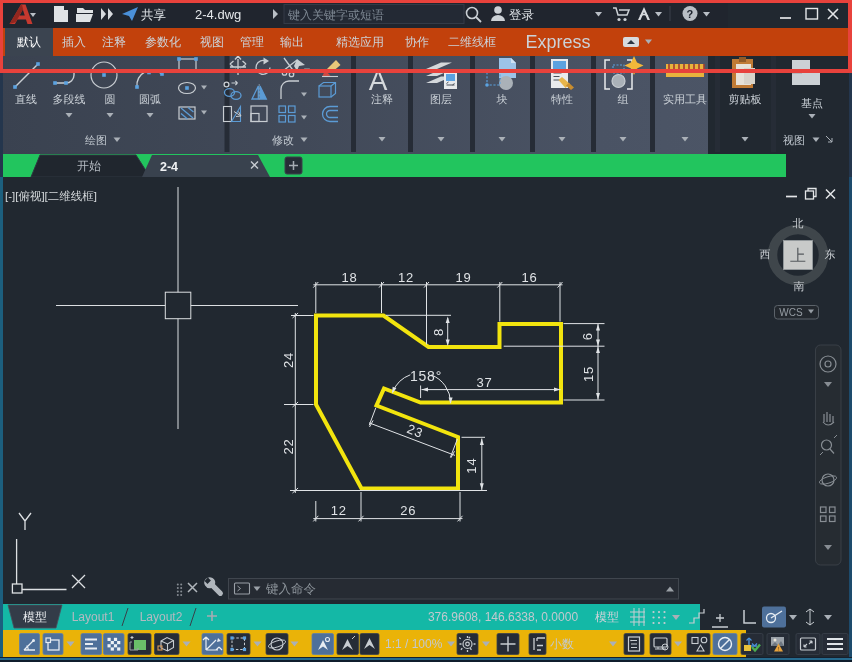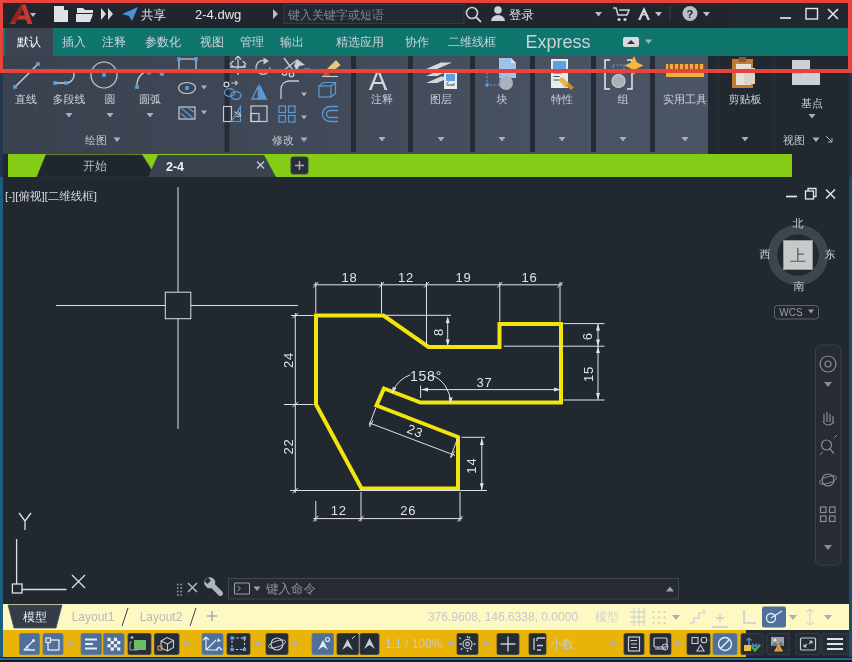--- a/index.html
+++ b/index.html
@@ -1,22 +1,22 @@
 <!DOCTYPE html>
 <html><head><meta charset="utf-8"><style>
 *{margin:0;padding:0;box-sizing:border-box}
 html,body{width:852px;height:662px;overflow:hidden;background:#212830;font-family:"Liberation Sans",sans-serif}
 #app{position:absolute;left:0;top:0;width:852px;height:662px}
 .abs{position:absolute}
 #titlebar{left:0;top:0;width:728px;height:28px;background:#20252e}
-#tabrow{left:0;top:28px;width:852px;height:28px;background:#0f766e}
+#tabrow{left:0;top:28px;width:852px;height:28px;background:#c2410c}
 #ribbon{left:0;top:56px;width:708px;height:98px;background:linear-gradient(90deg,#3a4250 0px,#414958 300px,#4a5364 600px,#4e5768 852px)}
-#filetabs{left:8px;top:154px;width:784px;height:23px;background:#84cc16}
+#filetabs{left:2px;top:154px;width:784px;height:23px;background:#22c55e}
 #canvas{left:0;top:177px;width:852px;height:427px;background:#212830}
-#layoutrow{left:0;top:604px;width:852px;height:26px;background:#fef9c3}
+#layoutrow{left:0;top:604px;width:700px;height:26px;background:#14b8a6}
 #statusrow{left:0;top:630px;width:746px;height:27px;background:#eab308}
 .tab{position:absolute;top:0;height:28px;line-height:28px;color:#ccd2d8;font-size:12px;text-align:center}
 </style></head><body>
 <div id="app">
 <div id="titlebar" class="abs">
 <svg width="852" height="28" style="position:absolute;left:0;top:0">
 <g transform="skewX(-6) translate(3,0)">
           <path d="M9,24 L18.5,4.5 h4.5 L32,24 h-5 l-2,-4.5 h-8.5 l-2,4.5 z M18.2,15.5 h5.2 L20.8,9.5 z" fill="#c5392f"></path>
           <path d="M9,24 l6,-1.8 3.5,-7.5 2.5,-5.5 -1.5,-4.7 h-1 z" fill="#93271f"></path>
         </g>

